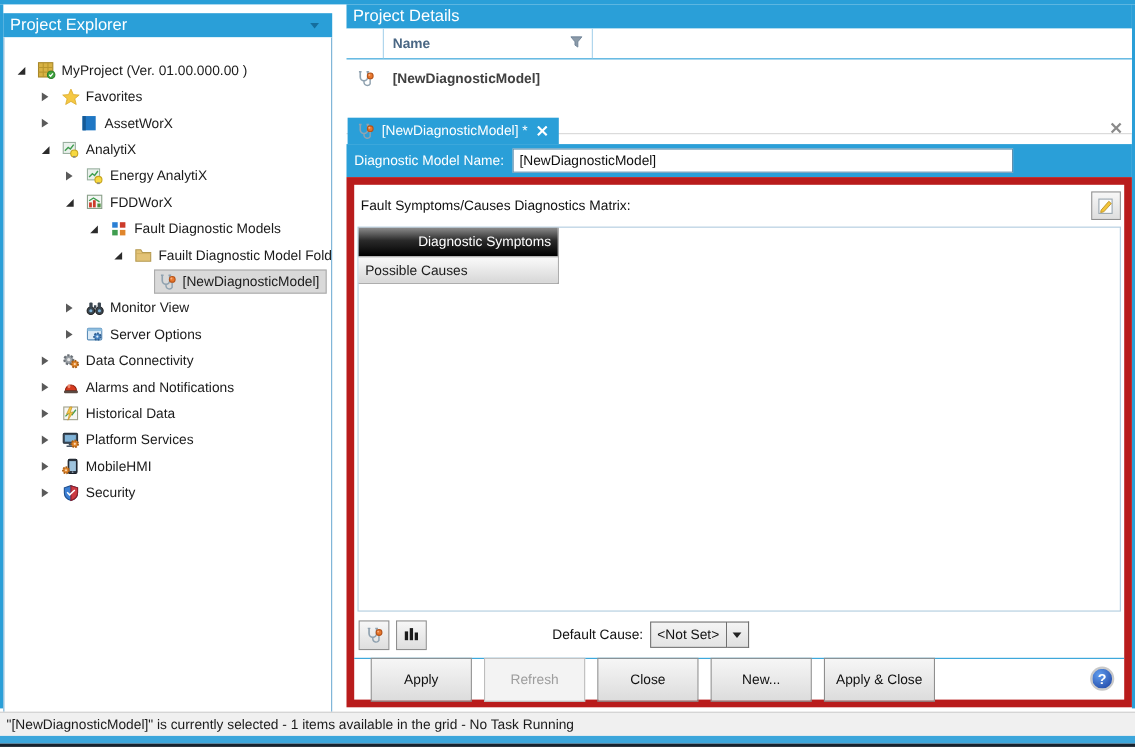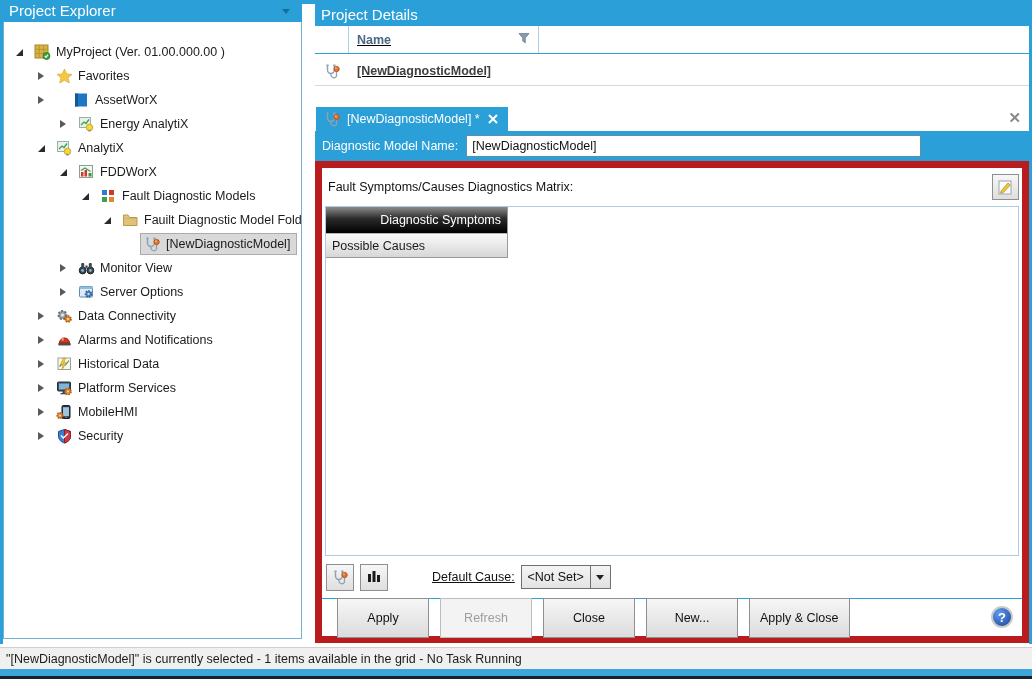--- a/index.html
+++ b/index.html
@@ -10,36 +10,36 @@
   .strip-top   { position:absolute; left:0; top:0; width:1032px; height:4px; background:#2A9FD8; }
   .strip-left  { position:absolute; left:0; top:4px; width:3px; height:640px; background:#2A9FD8; }
   .strip-right { position:absolute; left:1029px; top:4px; width:3px; height:640px; background:#2A9FD8; }
   .bottom-cyan { position:absolute; left:0; top:669px; width:1032px; height:7px; background:#3CA6DB; }
   .bottom-dark { position:absolute; left:0; top:676px; width:1032px; height:3px; background:#16222E; }
 
   .panel-header { height:22px; background:#2A9FD8; color:#fff; font-size:15px; line-height:22px;
                   padding:0 6px; display:flex; align-items:center; justify-content:space-between; }
 
   
-  .left-panel { position:absolute; left:3px; top:0; width:299px; height:639px; display:flex; flex-direction:column; }
+  .left-panel { position:absolute; left:3px; top:12px; width:299px; height:639px; display:flex; flex-direction:column; }
   .tree-body { flex:1; background:#fff; border:1px solid #74AFD4; border-top:none; overflow:hidden; padding-top:18px; }
   .tree-row { height:24px; display:flex; align-items:center; font-size:12.5px; color:#1b1b1b; white-space:nowrap; }
   .twisty { width:14px; height:14px; display:inline-flex; align-items:center; justify-content:center; flex:0 0 14px; margin-right:4px; }
   .twisty.collapsed::before { content:""; width:0; height:0; border-top:4px solid transparent; border-bottom:4px solid transparent; border-left:6px solid #5a5a5a; }
   .twisty.expanded::before { content:""; width:0; height:0; border-left:7px solid transparent; border-bottom:7px solid #2b2b2b; }
   .node { display:inline-flex; align-items:center; gap:5px; padding:2px 6px 2px 3px; border:1px solid transparent; }
   .node.selected { background:#D9D9D9; border:1px solid #ABABAB; }
   .ticon { width:17px; height:16px; display:inline-flex; }
   .ticon svg { width:17px; height:16px; }
   .pe-arrow { width:0; height:0; border-left:4px solid transparent; border-right:4px solid transparent; border-top:5px solid #156E9E; margin-right:6px; }
 
   
   .right-panel { position:absolute; left:315px; top:4px; width:714px; height:639px; }
 
-  .details-grid { position:absolute; left:0; top:22px; width:714px; height:60px; background:#fff; border-bottom:1px solid #d8d8d8;text-decoration:underline; }
+  .details-grid { position:absolute; left:0; top:22px; width:714px; height:96px; background:#fff; border-bottom:1px solid #d8d8d8; }
   .dg-header { display:flex; height:28px; border-bottom:1px solid #2A9FD8; }
   .dg-h-cell { border-right:1px solid #A8D2EC; display:flex; align-items:center; font-size:12.5px; font-weight:bold; color:#4A6784; padding:0 8px; }
   .dg-c0 { width:34px; } .dg-c1 { width:190px; justify-content:space-between; } .dg-rest { flex:1; border-right:none; }
   .dg-row { display:flex; align-items:center; height:34px; font-size:12.5px; font-weight:bold; color:#404040; }
   .dg-row .ticon { margin-left:9px; margin-right:16px; }
 
   .tab-row { position:absolute; left:0; top:103px; width:714px; height:24px; display:flex; align-items:flex-end; }
   .tab { height:24px; background:#2A9FD8; color:#fff; display:inline-flex; align-items:center; gap:6px;
          padding:0 10px 0 8px; font-size:12.5px; margin-left:1px; }
   .tab .ticon svg { filter:none; }
@@ -59,21 +59,21 @@
               display:flex; align-items:center; justify-content:center; }
   .matrix { flex:1; margin:0 3px; border:1px solid #AFCBDE; background:#fff; position:relative; }
   .matrix-header-cell { width:182px; border-right:1px solid #9a9a9a; border-bottom:1px solid #9a9a9a; }
   .mh-top { height:26px; background:linear-gradient(180deg,#8c8c8c 0%,#2a2a2a 45%,#000 100%); color:#fff;
             font-size:12.5px; display:flex; align-items:center; justify-content:flex-end; padding-right:6px; }
   .mh-bottom { height:24px; background:linear-gradient(#fafafa,#d7d7d7); color:#1b1b1b; font-size:12.5px;
                display:flex; align-items:center; padding-left:6px; border-top:1px solid #b5b5b5; }
   .toolbar { height:42px; display:flex; align-items:center; padding:0 4px; font-size:12.5px; color:#111; }
   .tool-btn { width:28px; height:27px; border:1px solid #8f8f8f; background:linear-gradient(#f7f7f7,#dedede);
               display:flex; align-items:center; justify-content:center; margin-right:6px; }
-  .dc-label { margin-left:38px;text-decoration:underline; }
+  .dc-label { margin-left:108px; }
   .combo { display:flex; margin-left:6px; }
   .combo-value { width:70px; height:24px; border:1px solid #707070; background:linear-gradient(#f4f4f4,#e4e4e4);
                  font-size:12.5px; display:flex; align-items:center; justify-content:center; }
   .combo-arrow { width:20px; height:24px; border:1px solid #707070; border-left:none; background:linear-gradient(#f4f4f4,#e0e0e0);
                  display:flex; align-items:center; justify-content:center; }
   .combo-arrow::before { content:""; width:0; height:0; border-left:4px solid transparent; border-right:4px solid transparent; border-top:5px solid #222; }
   .divider { height:1px; background:#2A9FD8; }
   .button-row { height:37px; display:flex; align-items:center; padding-left:15px; gap:11px; position:relative; }
   .wbtn { min-width:92px; height:40px; border:1px solid #8f8f8f; background:linear-gradient(#f6f6f6,#dcdcdc);
           font-size:12.5px; color:#111; font-family:"Liberation Sans", sans-serif; padding:0 10px; }
@@ -129,46 +129,46 @@
           <span class="node">
             <span class="ticon">
               <svg viewBox="0 0 17 16">
                 <rect x="2" y="1.5" width="12" height="13" fill="#1F77C4" stroke="#135globe08a"></rect>
                 <rect x="2" y="1.5" width="3" height="13" fill="#155a96"></rect>
               </svg>
             </span>
             <span>AssetWorX</span>
           </span>
         </div>
-        <div class="tree-row" style="padding-left: 52px;">
-          <span class="twisty collapsed"></span>
+        <div class="tree-row" style="padding-left: 30px;">
+          <span class="twisty expanded"></span>
           <span class="node">
             <span class="ticon">
               <svg viewBox="0 0 17 16">
                 <rect x="1.5" y="1.5" width="11" height="10" fill="#EAF1EC" stroke="#9ab0a0"></rect>
                 <path d="M3 9 L6 6 L8 7.5 L11 3.5" stroke="#3f9d4f" stroke-width="1.3" fill="none"></path>
                 <circle cx="11.5" cy="11.5" r="3.2" fill="#F7D93F" stroke="#C7A520"></circle>
                 <rect x="10.3" y="13.8" width="2.4" height="1.6" fill="#8a8a8a"></rect>
               </svg>
             </span>
-            <span>Energy AnalytiX</span>
-          </span>
-        </div>
-        <div class="tree-row" style="padding-left: 30px;">
-          <span class="twisty expanded"></span>
+            <span>AnalytiX</span>
+          </span>
+        </div>
+        <div class="tree-row" style="padding-left: 52px;">
+          <span class="twisty collapsed"></span>
           <span class="node">
             <span class="ticon">
               <svg viewBox="0 0 17 16">
                 <rect x="1.5" y="1.5" width="11" height="10" fill="#EAF1EC" stroke="#9ab0a0"></rect>
                 <path d="M3 9 L6 6 L8 7.5 L11 3.5" stroke="#3f9d4f" stroke-width="1.3" fill="none"></path>
                 <circle cx="11.5" cy="11.5" r="3.2" fill="#F7D93F" stroke="#C7A520"></circle>
                 <rect x="10.3" y="13.8" width="2.4" height="1.6" fill="#8a8a8a"></rect>
               </svg>
             </span>
-            <span>AnalytiX</span>
+            <span>Energy AnalytiX</span>
           </span>
         </div>
         <div class="tree-row" style="padding-left: 52px;">
           <span class="twisty expanded"></span>
           <span class="node">
             <span class="ticon">
               <svg viewBox="0 0 17 16">
                 <rect x="1.5" y="1.5" width="13" height="12" fill="#f4f6f4" stroke="#8aa08a"></rect>
                 <rect x="3" y="8" width="2.5" height="4.5" fill="#cc3b2a"></rect>
                 <rect x="6.5" y="6" width="2.5" height="6.5" fill="#cc3b2a"></rect>

